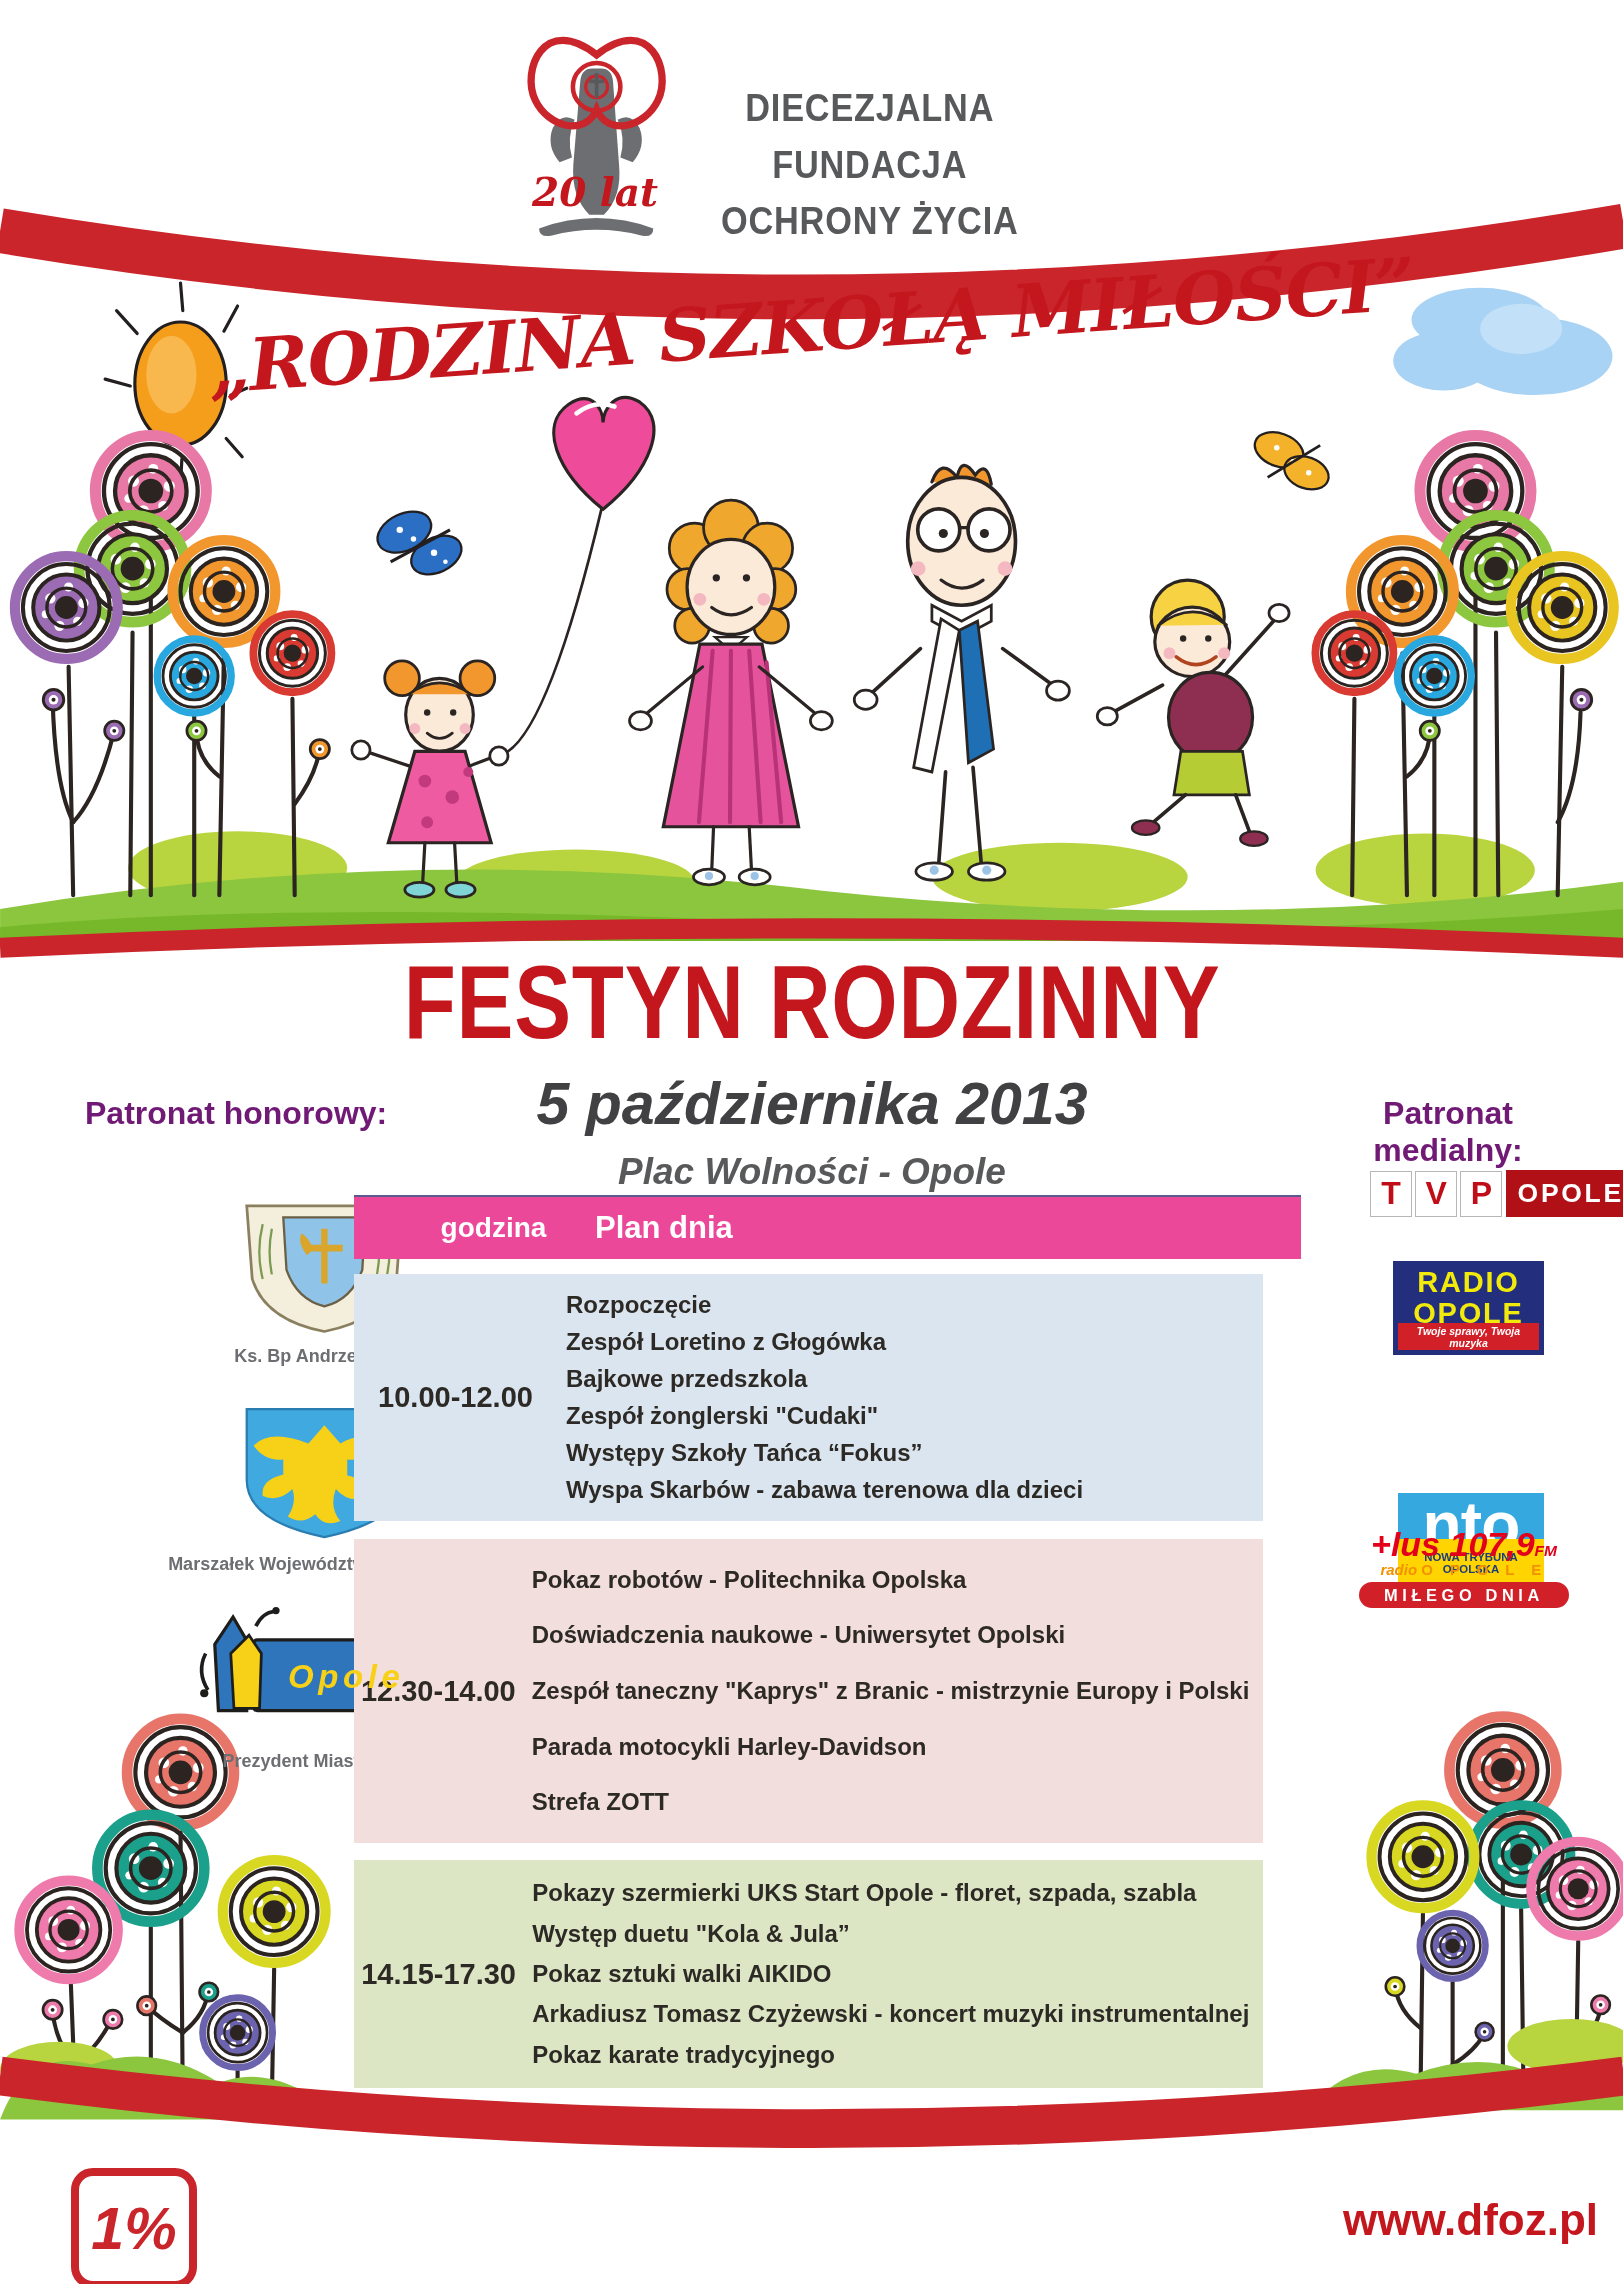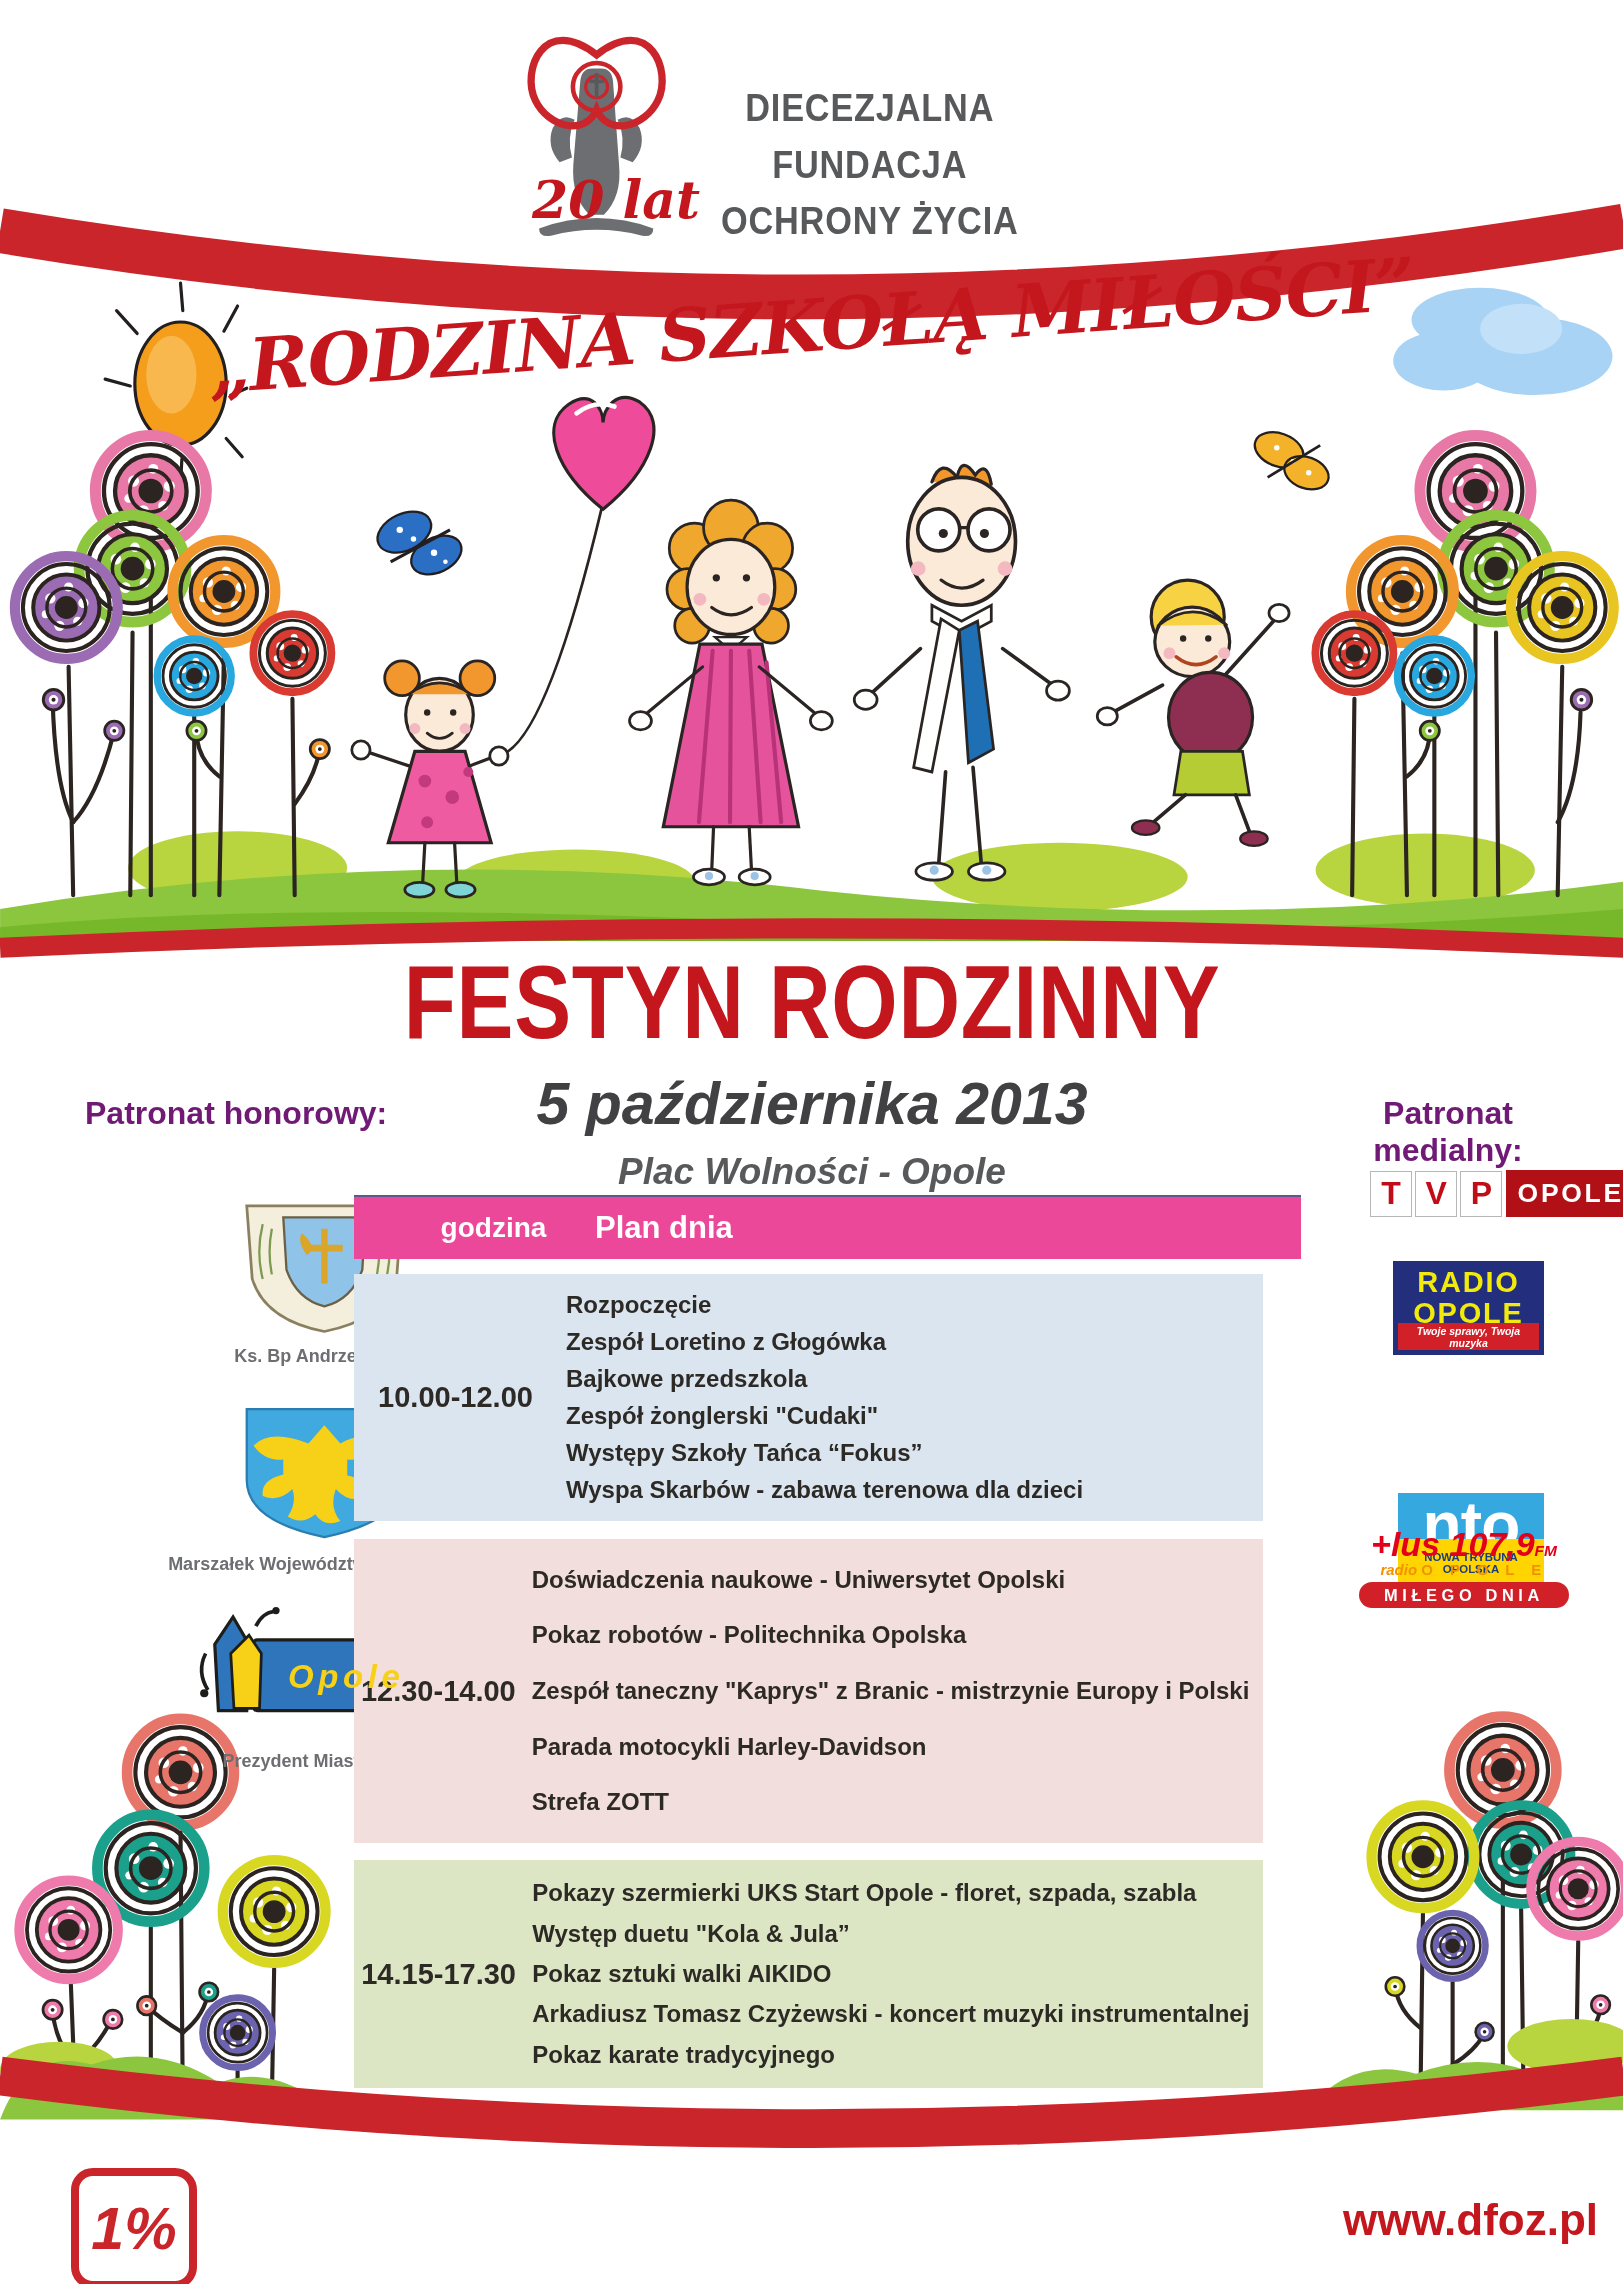--- a/index.html
+++ b/index.html
@@ -56,21 +56,21 @@
   .plus .l2 .sp{letter-spacing:6.4px;font-style:normal;}
   .plus .pill{margin-top:3.7px;background:#d12028;border-radius:13.7px;color:#fff;font-size:16.4px;
               font-weight:bold;letter-spacing:4.6px;padding:3.7px 0;}
 
   .onepct{width:110px;height:105px;border:8.2px solid #c9252b;border-radius:22px;background:#fff;
           display:flex;align-items:center;justify-content:center;
           color:#c9252b;font-size:59px;font-weight:bold;font-style:italic;}
   .krs{font-size:41px;font-weight:bold;color:#414042;}
   .site{font-size:44px;font-weight:bold;color:#c4161d;}
   .y20{font-family:"DejaVu Serif",serif;font-style:italic;font-weight:bold;
-       font-size:52px;color:#c4161d;}
+       font-size:39px;color:#c4161d;}
 </style>
 </head>
 <body>
 
 <div id="poster">
 
   <svg id="art" width="1624" height="2293" viewBox="0 0 3555 5020">
     <defs>
       <symbol id="fl" viewBox="-50 -50 100 100">
         <circle r="45" fill="none" stroke="currentColor" stroke-width="9"></circle>
@@ -469,22 +469,22 @@
       <div>Bajkowe przedszkola</div>
       <div>Zespół żonglerski "Cudaki"</div>
       <div>Występy Szkoły Tańca “Fokus”</div>
       <div>Wyspa Skarbów - zabawa terenowa dla dzieci</div>
     </div>
   </div>
 
   <div class="layer block b-pink" style="left:354px;top:1539px;width:909px;height:304px;">
     <div class="time">12.30-14.00</div>
     <div class="items">
+      <div>Pokaz robotów - Politechnika Opolska</div>
       <div>Doświadczenia naukowe - Uniwersytet Opolski</div>
-      <div>Pokaz robotów - Politechnika Opolska</div>
       <div>Zespół taneczny "Kaprys" z Branic - mistrzynie Europy i Polski</div>
       <div>Parada motocykli Harley-Davidson</div>
       <div>Strefa ZOTT</div>
     </div>
   </div>
 
   <div class="layer block b-green" style="left:354px;top:1860px;width:909px;height:228px;">
     <div class="time">14.15-17.30</div>
     <div class="items">
       <div>Pokazy szermierki UKS Start Opole - floret, szpada, szabla</div>

